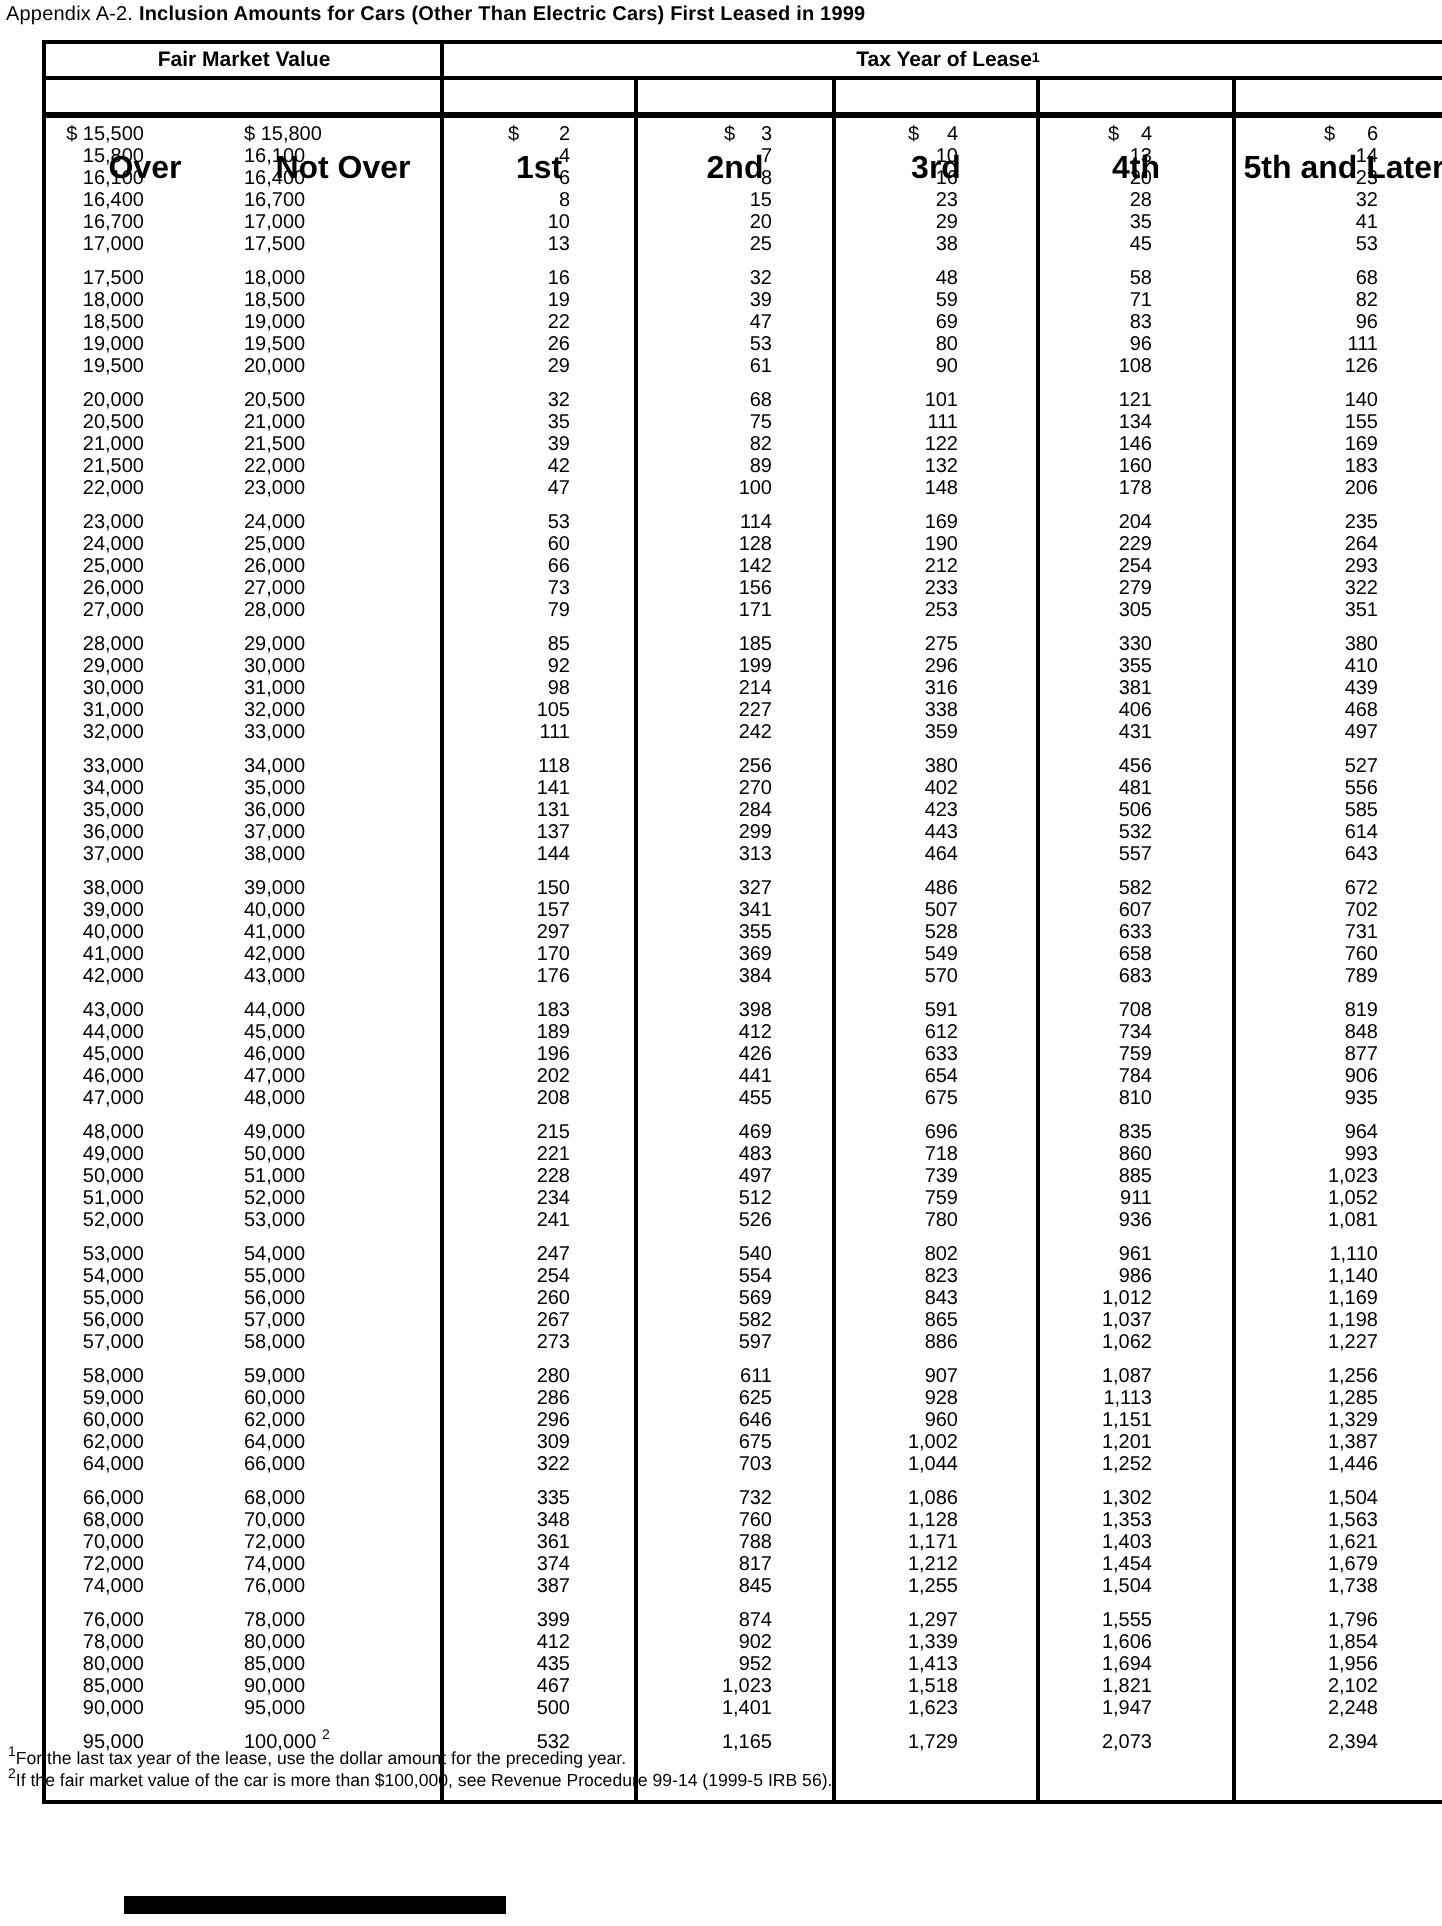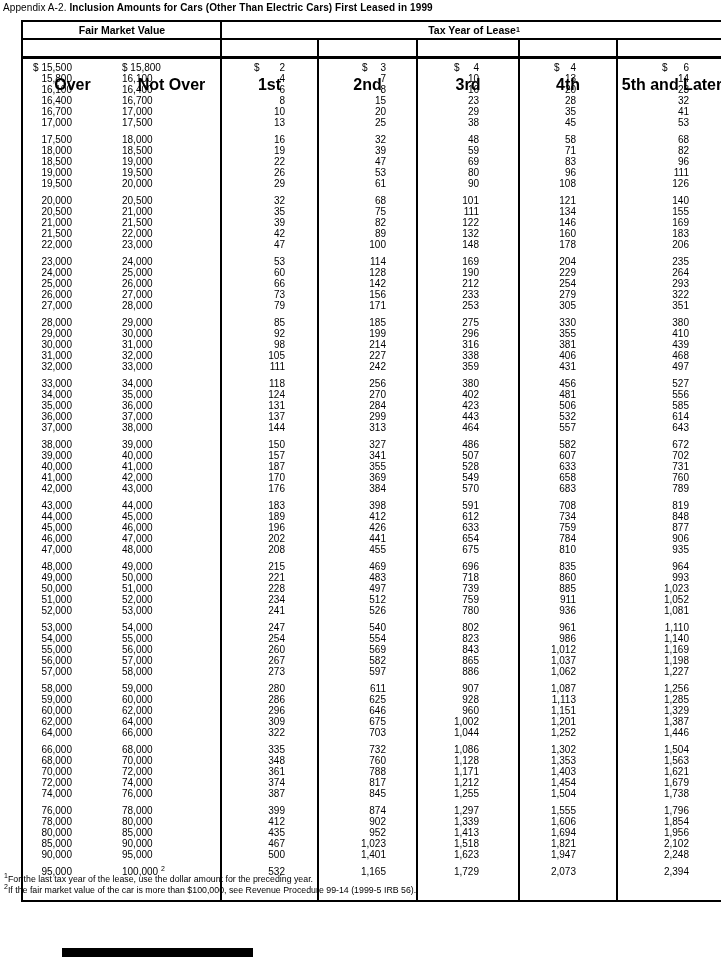--- a/index.html
+++ b/index.html
@@ -713,21 +713,21 @@
             </div>
           </div>
           <div class="row">
             <div class="cell c0">
               <span class="num">34,000</span>
             </div>
             <div class="cell c1">
               <span class="num">35,000</span>
             </div>
             <div class="cell c2">
-              <span class="num">124</span>
+              <span class="num">141</span>
             </div>
             <div class="cell c3">
               <span class="num">270</span>
             </div>
             <div class="cell c4">
               <span class="num">402</span>
             </div>
             <div class="cell c5">
               <span class="num">481</span>
             </div>
@@ -853,21 +853,21 @@
             </div>
           </div>
           <div class="row">
             <div class="cell c0">
               <span class="num">40,000</span>
             </div>
             <div class="cell c1">
               <span class="num">41,000</span>
             </div>
             <div class="cell c2">
-              <span class="num">187</span>
+              <span class="num">297</span>
             </div>
             <div class="cell c3">
               <span class="num">355</span>
             </div>
             <div class="cell c4">
               <span class="num">528</span>
             </div>
             <div class="cell c5">
               <span class="num">633</span>
             </div>

